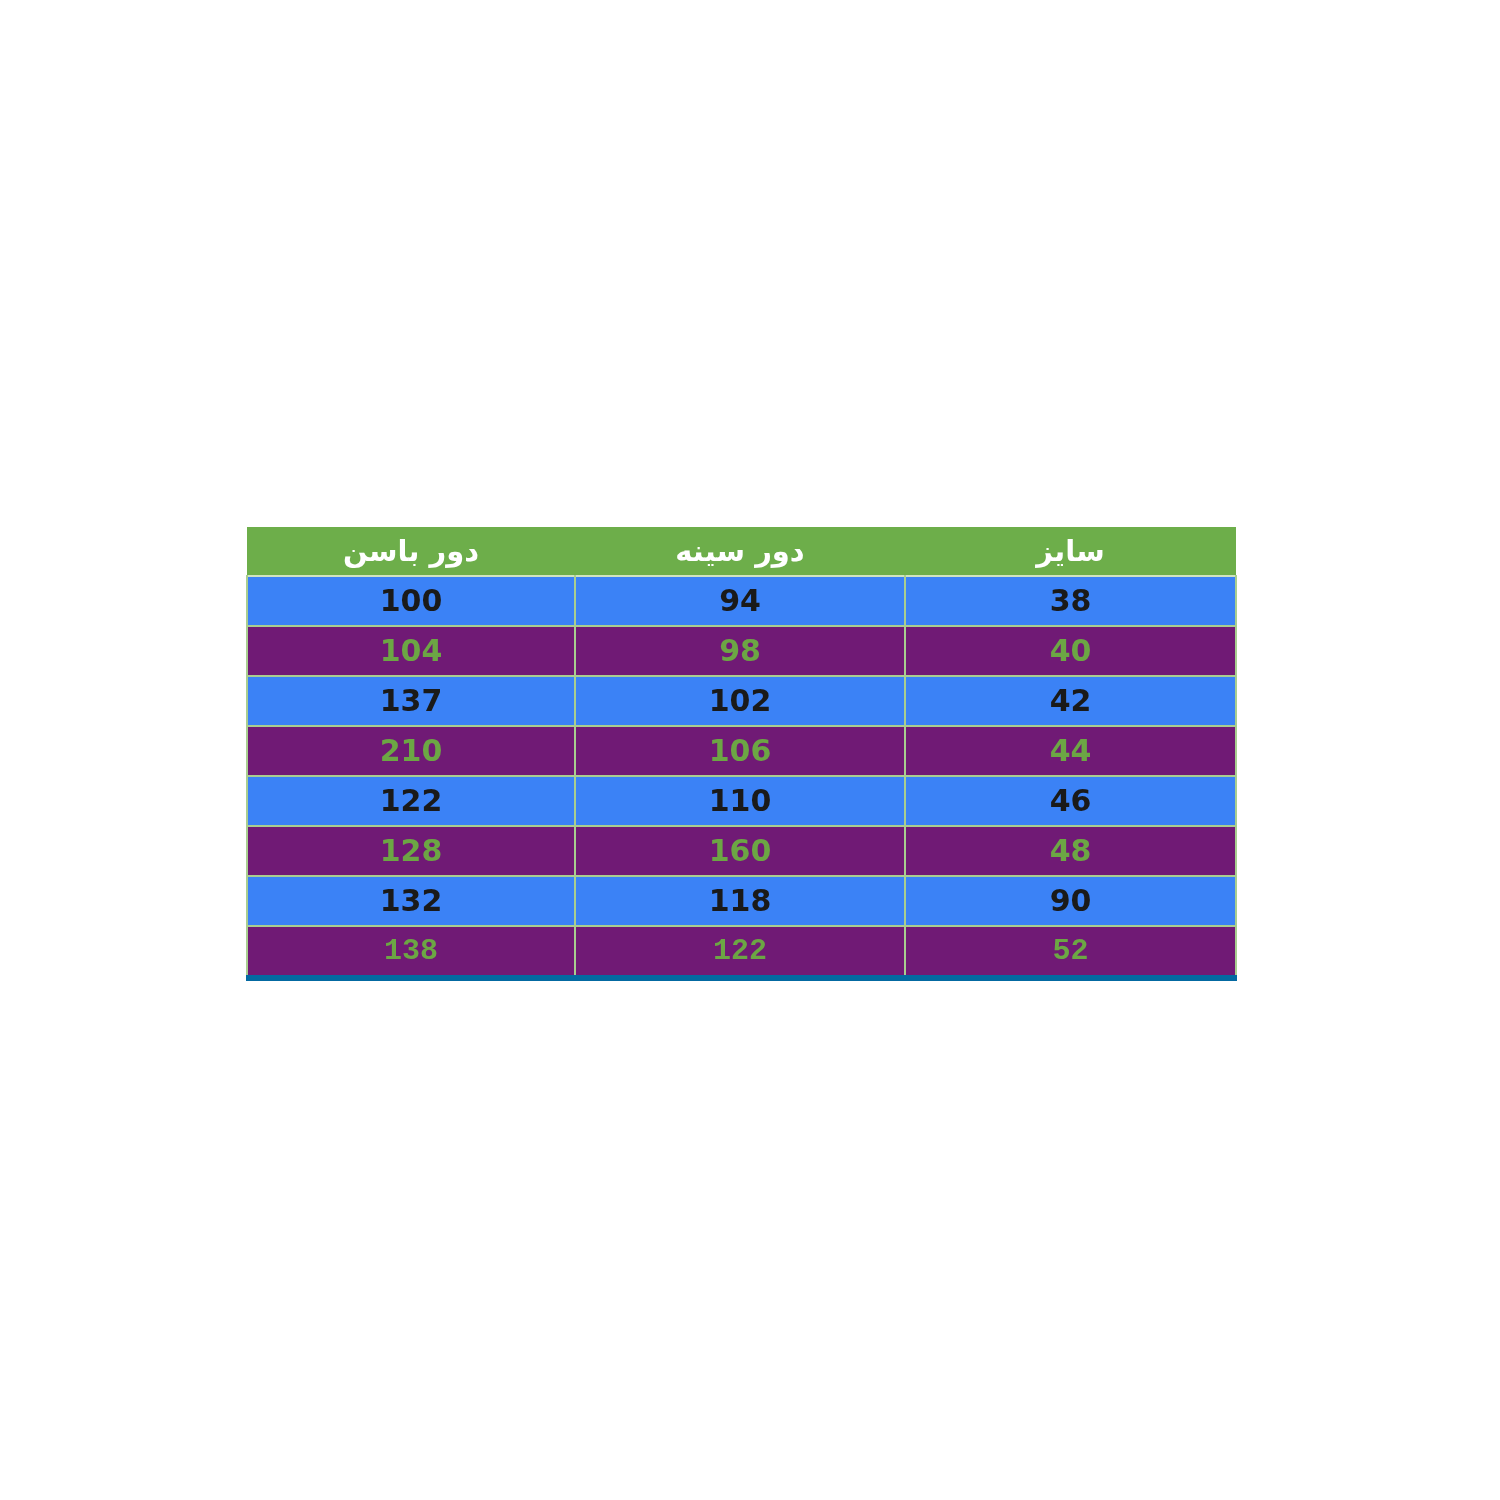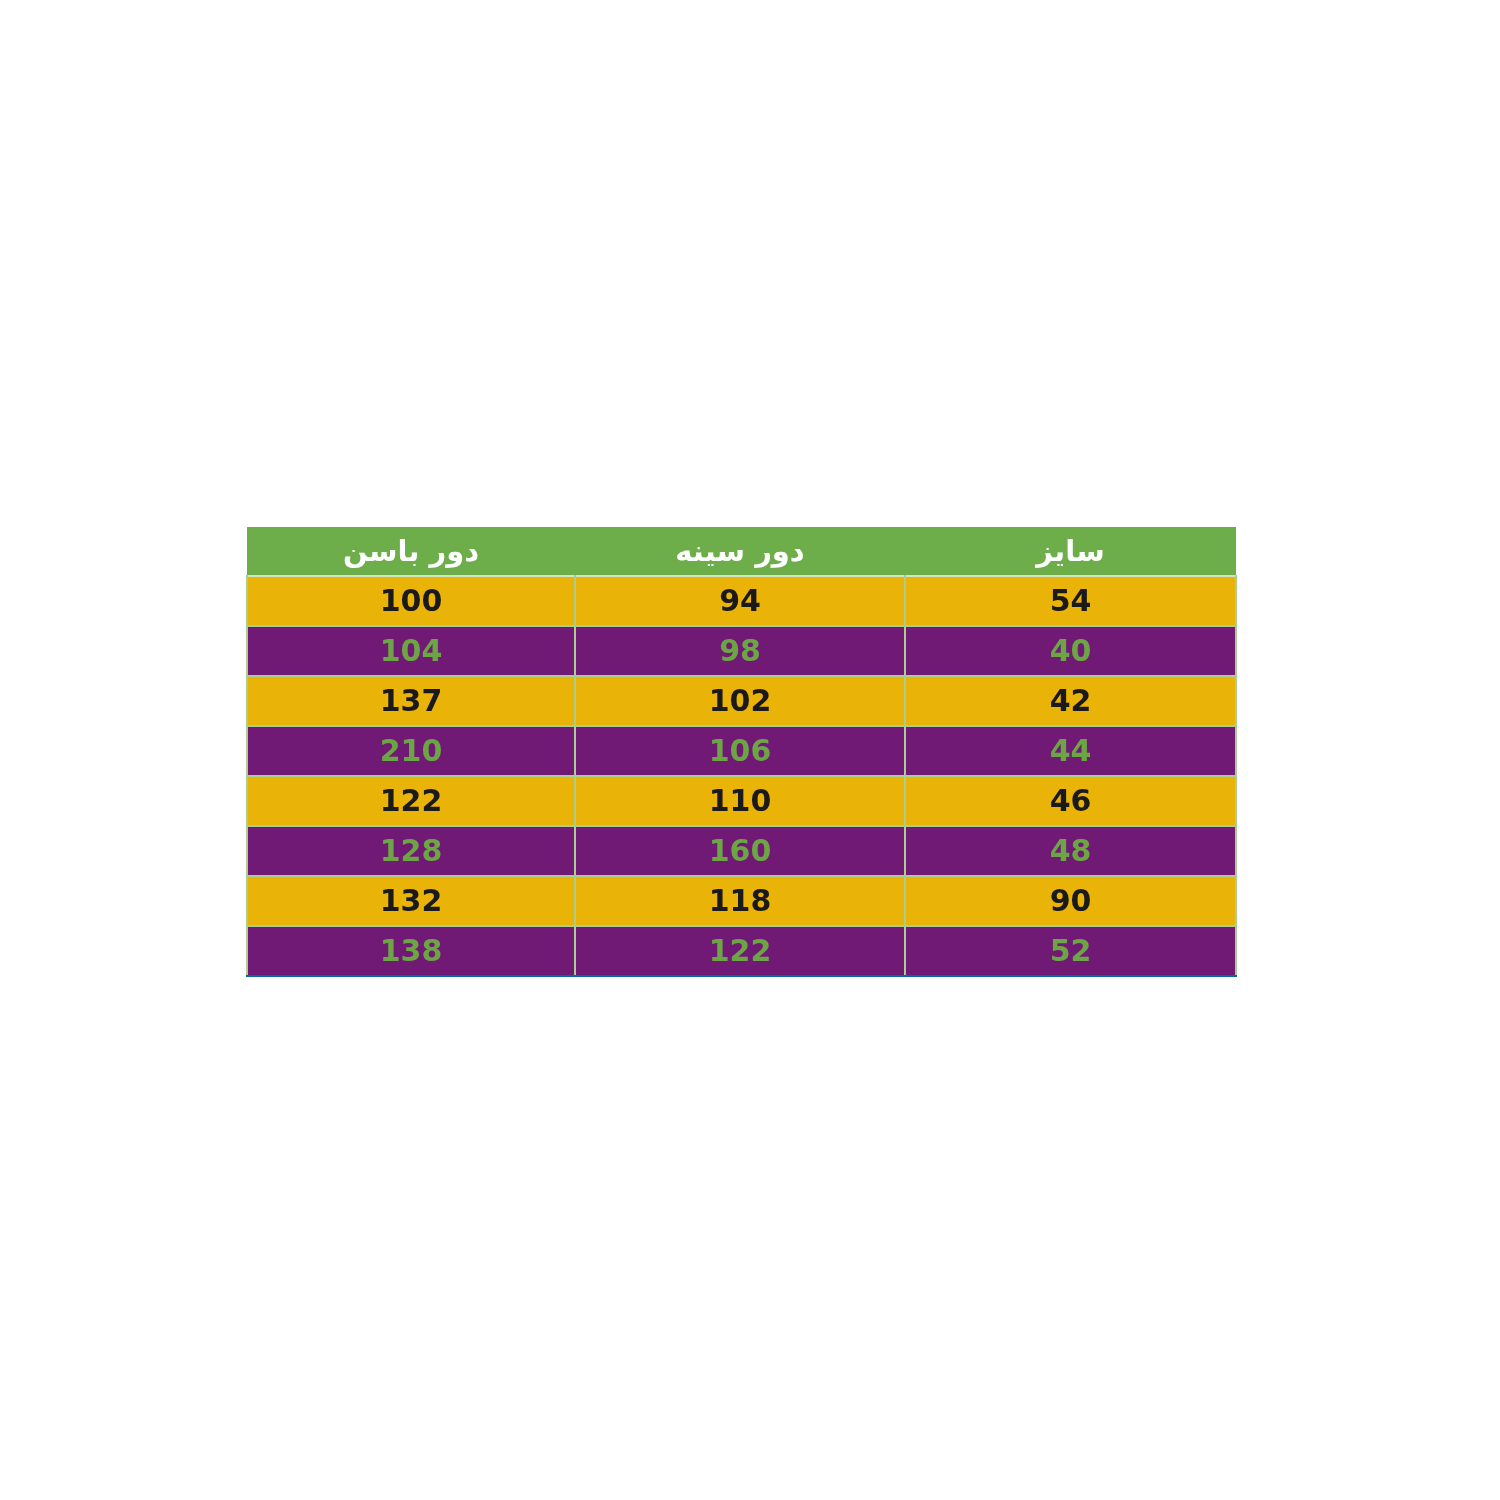--- a/index.html
+++ b/index.html
@@ -65,35 +65,36 @@
     font-size: 30px;
     font-weight: bold;
     line-height: 48px;
     border-left: 2px solid #A9CE90;
     border-right: 2px solid #A9CE90;
     border-bottom: 2px solid #A9CE90;
     font-family: "DejaVu Sans", "Liberation Sans", sans-serif;
   }
 
   tbody tr.row-shade td {
-    background: #eab308;
+    background: #3b82f6;
     color: #1a1a1a;
   }
 
   tbody tr.row-plain td {
     background: #701a75;
     color: #6CA644;
   }
 
   tbody tr:first-child td {
     border-top: 2px solid #CFE4C0;
   }
 
   tbody tr:last-child td {
-    border-bottom: 2px solid #0369a1;
+    border-bottom: 6px solid #0369a1;
+    font-family: Liberation Mono, monospace;
   }
 </style>
 </head>
 <body>
 
 <div class="canvas">
 
   <div class="size-table-wrap">
     <table class="size-table">
       <colgroup>
@@ -103,21 +104,21 @@
       </colgroup>
       <thead>
         <tr class="head-row">
           <th>سایز</th>
           <th>دور سینه</th>
           <th>دور باسن</th>
         </tr>
       </thead>
       <tbody id="table-body">
           <tr class="row-shade">
-            <td>54</td>
+            <td>38</td>
             <td>94</td>
             <td>100</td>
           </tr>
           <tr class="row-plain">
             <td>40</td>
             <td>98</td>
             <td>104</td>
           </tr>
           <tr class="row-shade">
             <td>42</td>

